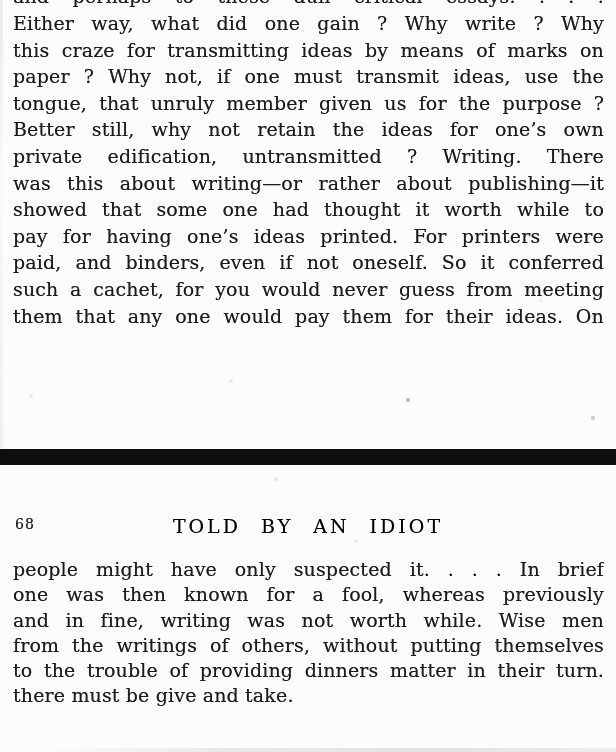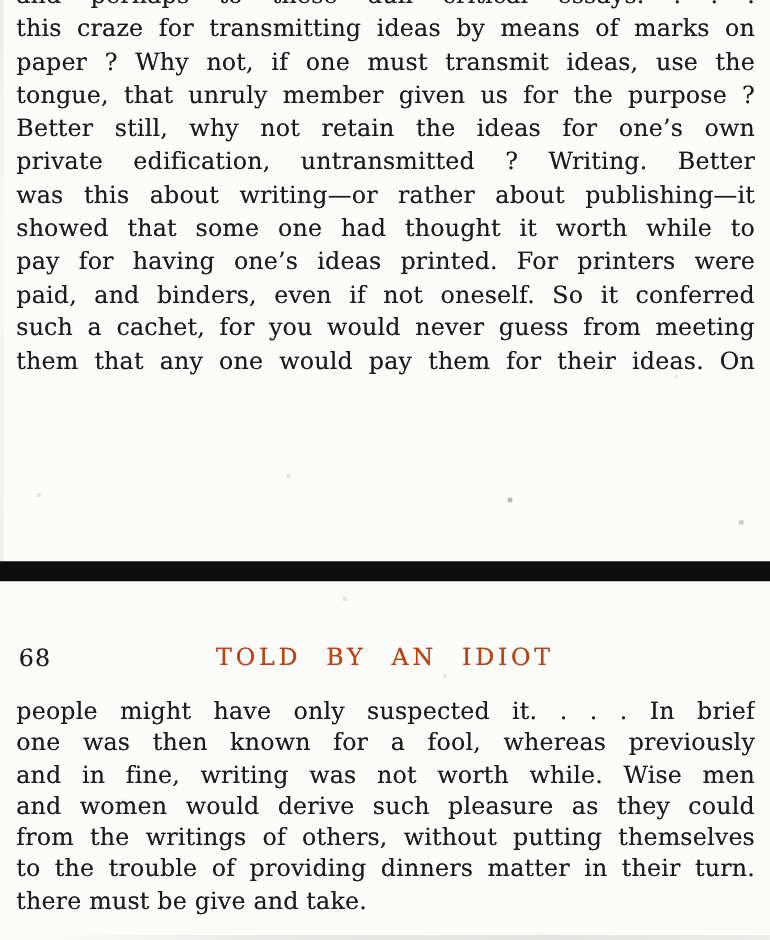--- a/index.html
+++ b/index.html
@@ -26,27 +26,27 @@
   .divider {
     position:absolute; top:449px; left:0; width:616px; height:16px;
     background:#0e0e0e;
   }
   
   .page-header {
     position:absolute; top:515px; left:13px; right:13px; height:24px;
   }
   .page-number {
     position:absolute; left:2px; top:1px;
-    font-size:19px; letter-spacing:1px;
+    font-size:14px; letter-spacing:1px;
     text-shadow:0 0 0.5px rgba(25,25,25,0.6);
   }
   .running-title {
     text-align:center; font-size:19px;
     letter-spacing:3px; word-spacing:11px;
-    color:#c2410c;
+    color:#000000;
     text-shadow:0 0 0.6px rgba(30,30,30,0.55);
   }
   
   .page-bottom {
     position:absolute; top:557px; left:13px; right:12px;
   }
   .page-bottom .jline { line-height:25.3px; height:25.3px; }
   .jline.lastline { text-align-last:left; }
   
   .specks {
@@ -72,45 +72,45 @@
 </style>
 </head>
 <body>
 
 <div class="scan">
 
   <div class="page-top">
     <div class="clip-strip">
       <div class="jline">and perhaps to these dull critical essays. . . .</div>
     </div>
+    <div class="jline">Either way, what did one gain ?  Why write ?  Why</div>
     <div class="jline">this craze for transmitting ideas by means of marks on</div>
     <div class="jline">paper ?  Why not, if one must transmit ideas, use the</div>
     <div class="jline">tongue, that unruly member given us for the purpose ?</div>
     <div class="jline">Better still, why not retain the ideas for one’s own</div>
-    <div class="jline">private edification, untransmitted ?  Writing.  Better</div>
+    <div class="jline">private edification, untransmitted ?  Writing.  There</div>
     <div class="jline">was this about writing—or rather about publishing—it</div>
     <div class="jline">showed that some one had thought it worth while to</div>
     <div class="jline">pay for having one’s ideas printed.  For printers were</div>
     <div class="jline">paid, and binders, even if not oneself.  So it conferred</div>
     <div class="jline">such a cachet, for you would never guess from meeting</div>
     <div class="jline">them that any one would pay them for their ideas.  On</div>
   </div>
 
   <div class="divider"></div>
 
   <div class="page-header">
     <span class="page-number">68</span>
     <div class="running-title">TOLD BY AN IDIOT</div>
   </div>
 
   <div class="page-bottom">
     <div class="jline">people might have only suspected it. . . .  In brief</div>
     <div class="jline">one was then known for a fool, whereas previously</div>
     <div class="jline">and in fine, writing was not worth while.  Wise men</div>
-    <div class="jline">and women would derive such pleasure as they could</div>
     <div class="jline">from the writings of others, without putting themselves</div>
     <div class="jline">to the trouble of providing dinners matter in their turn.</div>
     <div class="jline lastline">there must be give and take.</div>
   </div>
 
   <div class="specks"></div>
   <div class="bottom-smudge"></div>
   <div class="left-edge-noise"></div>
 
 </div>

